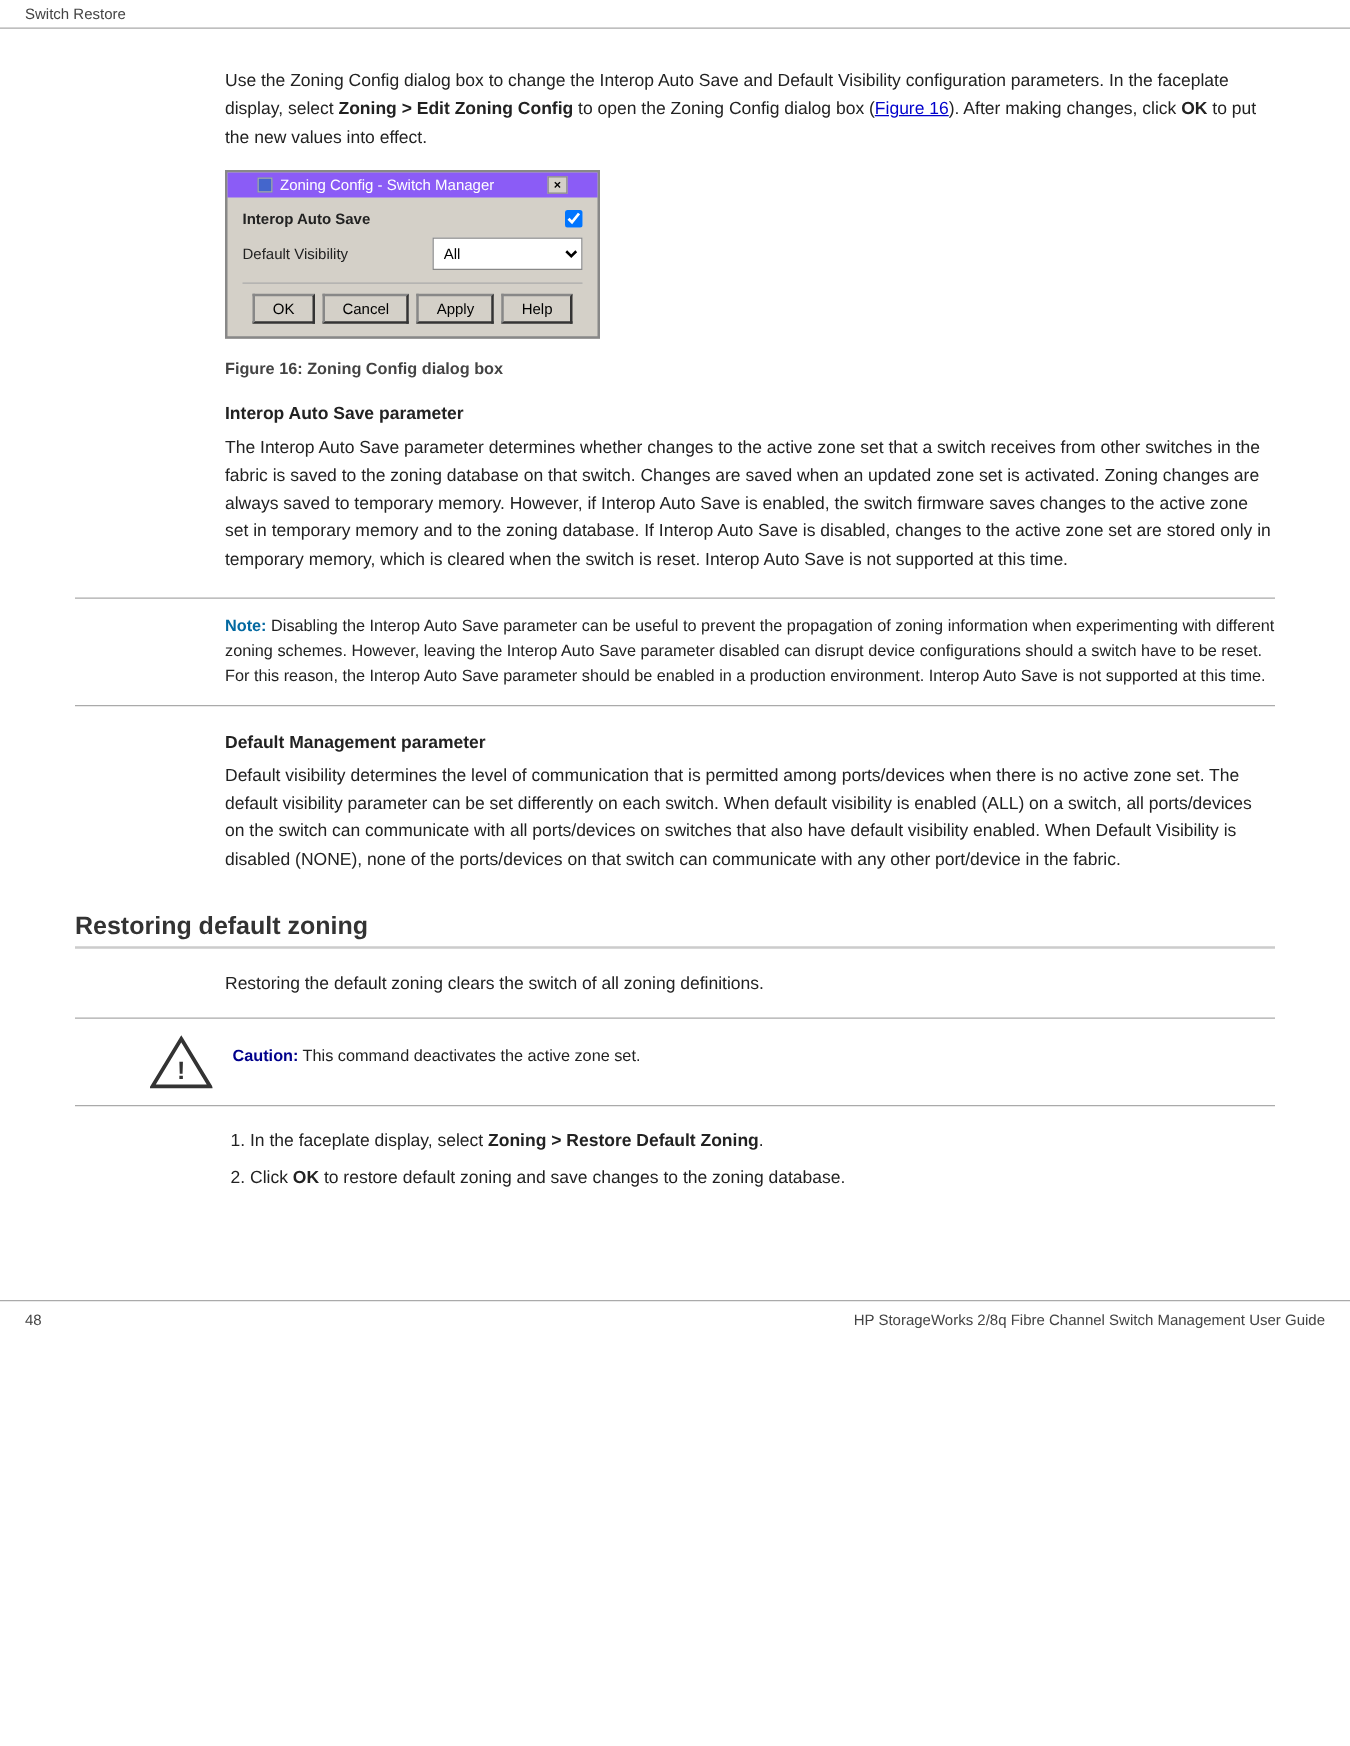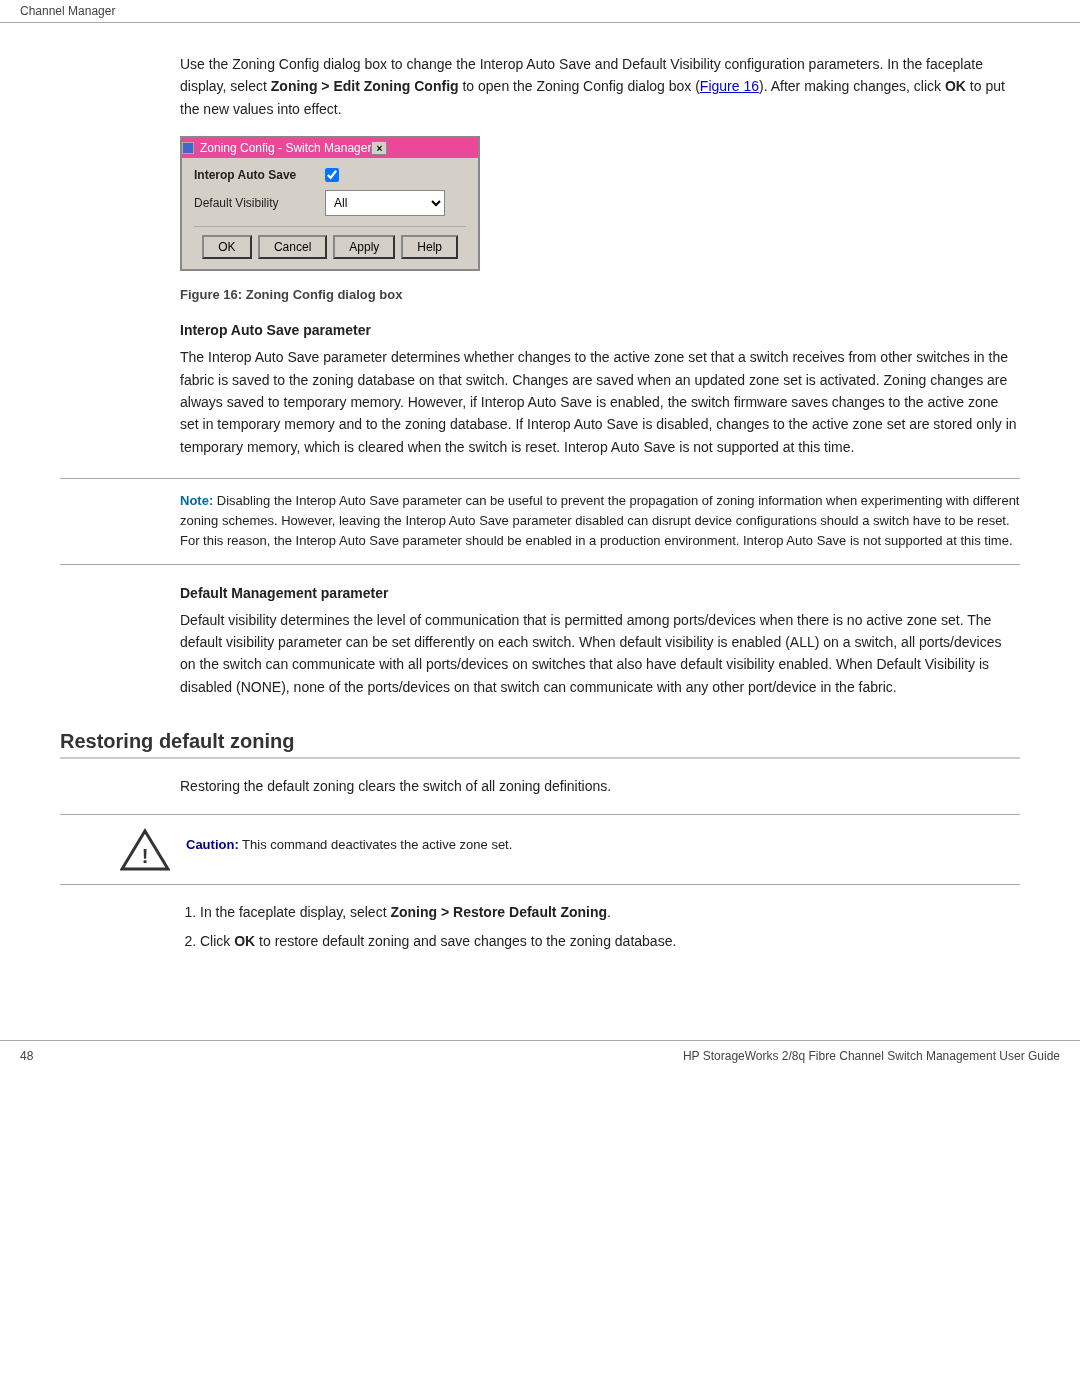--- a/index.html
+++ b/index.html
@@ -53,25 +53,26 @@
     }
 
     .dialog-box {
       border: 2px solid #888;
       background: #d4d0c8;
       width: 300px;
       font-size: 13px;
     }
 
     .dialog-titlebar {
-      background: #ec4899;
+      background: #8b5cf6;
       color: white;
-      padding: 3px 0;
-      font-size: 12px;
-      display: flex;
+      padding: 3px 24px;
+      font-size: 12px;
+      display: flex;
+      justify-content: space-between;
       align-items: center;
     }
 
     .dialog-titlebar-title {
       display: flex;
       align-items: center;
       gap: 6px;
     }
 
     .dialog-close-btn {
@@ -89,20 +90,21 @@
 
     .dialog-body {
       padding: 10px 12px;
     }
 
     .dialog-row {
       display: flex;
       align-items: center;
       margin-bottom: 8px;
       gap: 21px;
+      justify-content: space-between;
     }
 
     .dialog-label {
       font-size: 12px;
       font-weight: bold;
       min-width: 110px;
     }
 
     .dialog-checkbox {
       width: 14px;
@@ -230,21 +232,21 @@
       height: 12px;
       background: #4466cc;
       display: inline-block;
       border: 1px solid #aaa;
     }
   </style>
 </head>
 <body>
 
 <div class="top-bar">
-  <span>Channel Manager</span>
+  <span>Switch Restore</span>
 </div>
 
 <div class="main-content">
 
 
   <div class="body-text">
     <span>Use the Zoning Config dialog box to change the Interop Auto Save and Default Visibility configuration parameters. In the faceplate display, select </span><b>Zoning &gt; Edit Zoning Config</b><span> to open the Zoning Config dialog box (</span><a href="#" style="color:#0000cc;">Figure 16</a><span>). After making changes, click </span><b>OK</b><span> to put the new values into effect.</span>
   </div>
 
   <div class="dialog-container">

